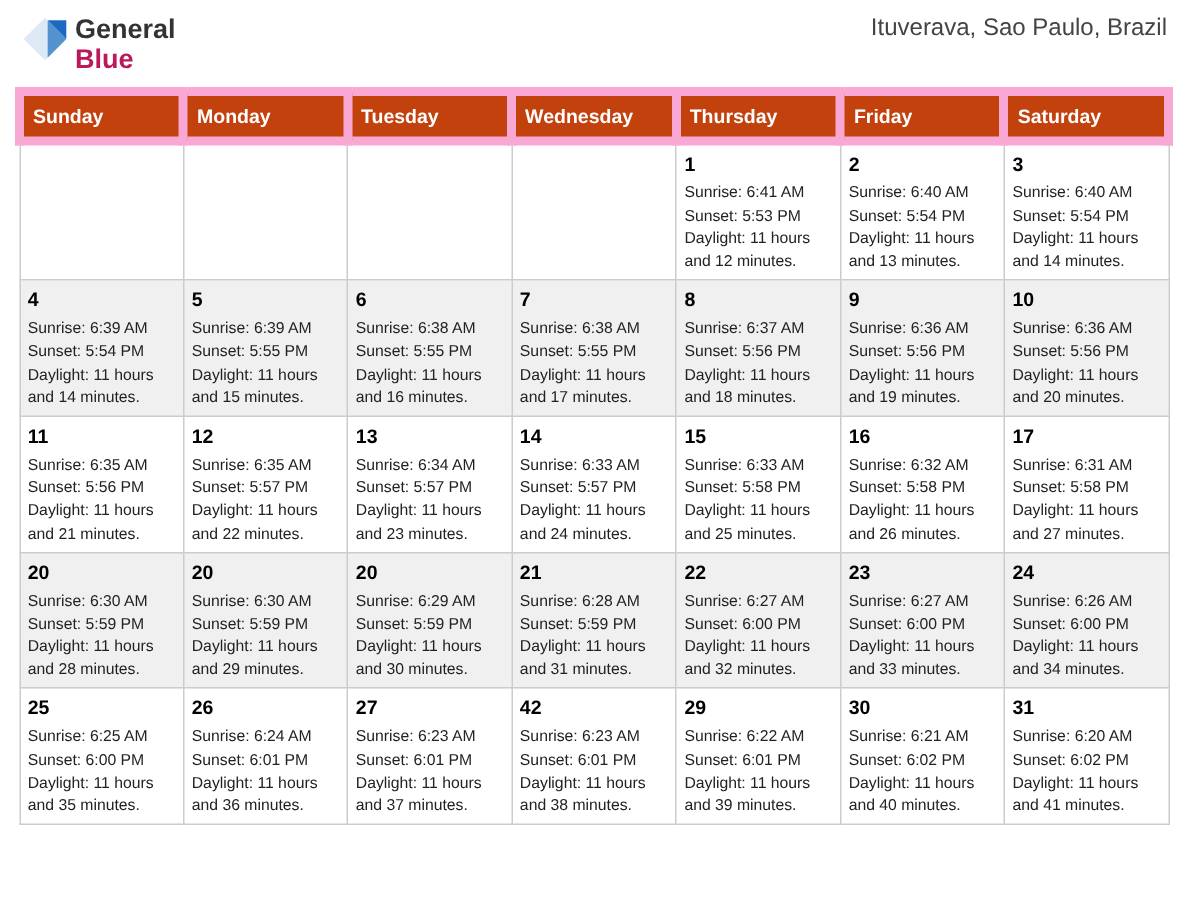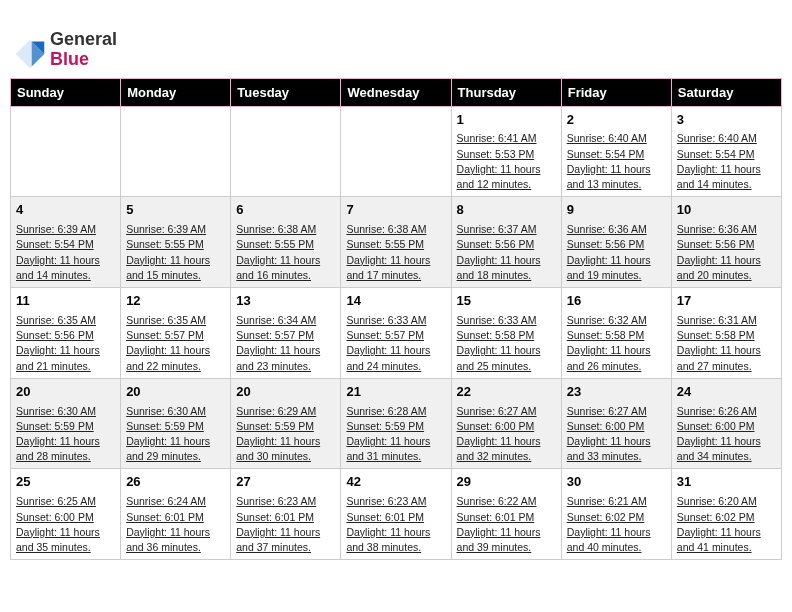--- a/index.html
+++ b/index.html
@@ -12,23 +12,22 @@
     }
     .header {
       display: flex;
       justify-content: space-between;
       align-items: flex-start;
       margin-bottom: 8px;
       padding: 0 4px;
     }
     .logo {
       display: flex;
-      align-items: flex-end;
+      align-items: flex-start;
       gap: 4px;
-      margin-top: 20px;
     }
     .logo-text {
       display: flex;
       flex-direction: column;
       line-height: 1.1;
     }
     .logo-general {
       font-size: 18px;
       font-weight: bold;
       color: #333;
@@ -54,26 +53,26 @@
     .location {
       font-size: 16px;
       color: #444;
     }
     .calendar {
       width: 100%;
       border-collapse: collapse;
       border: 1px solid #ccc;
     }
     .calendar th {
-      background-color: #000000;
+      background-color: #c2410c;
       color: #fff;
       text-align: left;
       padding: 6px 6px;
       font-size: 13px;
-      border: 1px solid #f9a8d4;
+      border: 6px solid #f9a8d4;
     }
     .calendar td {
       vertical-align: top;
       padding: 4px 5px;
       border: 1px solid #ccc;
       width: 110px;
       min-height: 80px;
       font-size: 10.5px;
       line-height: 1.45;
       background: #fff;
@@ -86,21 +85,20 @@
     }
     .day-num {
       font-size: 13px;
       font-weight: bold;
       display: block;
       margin-bottom: 2px;
     }
     .day-info {
       font-size: 10.5px;
       color: #222;
-      text-decoration: underline;
     }
     .empty-cell {
       background: #fff !important;
     }
   </style>
 </head>
 <body>
 
 <div class="header">
   <div class="logo">
@@ -108,20 +106,21 @@
       <polygon points="18,2 34,18 18,34 2,18" fill="#1a6bbf" opacity="0.15"></polygon>
       <polygon points="20,4 34,18 20,32" fill="#1a6bbf" opacity="0.7"></polygon>
       <polygon points="20,4 34,4 34,18" fill="#1a6bbf"></polygon>
     </svg>
     <div class="logo-text">
       <span class="logo-general">General</span>
       <span class="logo-blue">Blue</span>
     </div>
   </div>
   <div class="title-block">
+    <div class="location">Ituverava, Sao Paulo, Brazil</div>
   </div>
 </div>
 
 <table class="calendar">
   <thead>
     <tr>
     <th>Sunday</th>
         <th>Monday</th>
         <th>Tuesday</th>
         <th>Wednesday</th>

